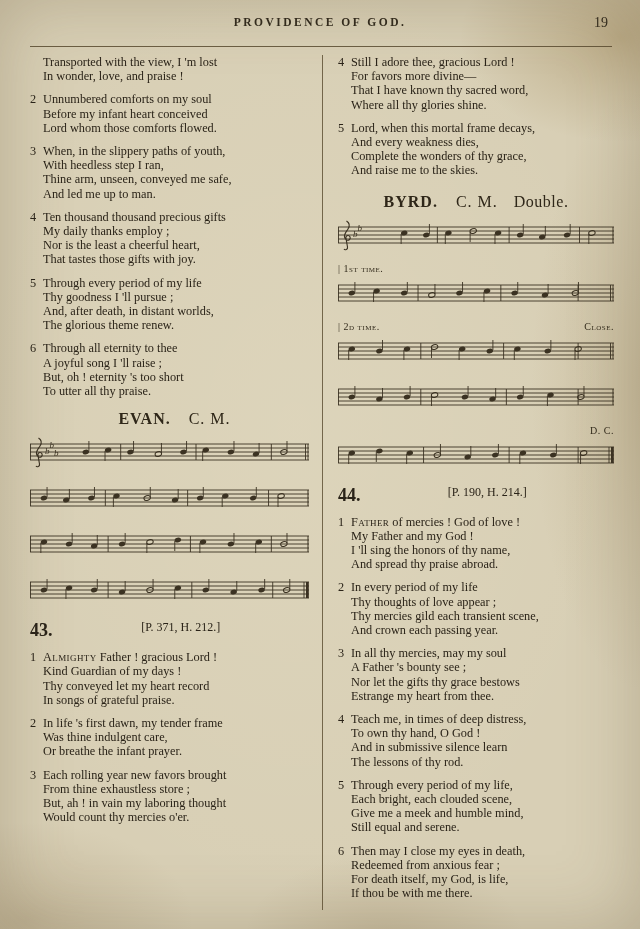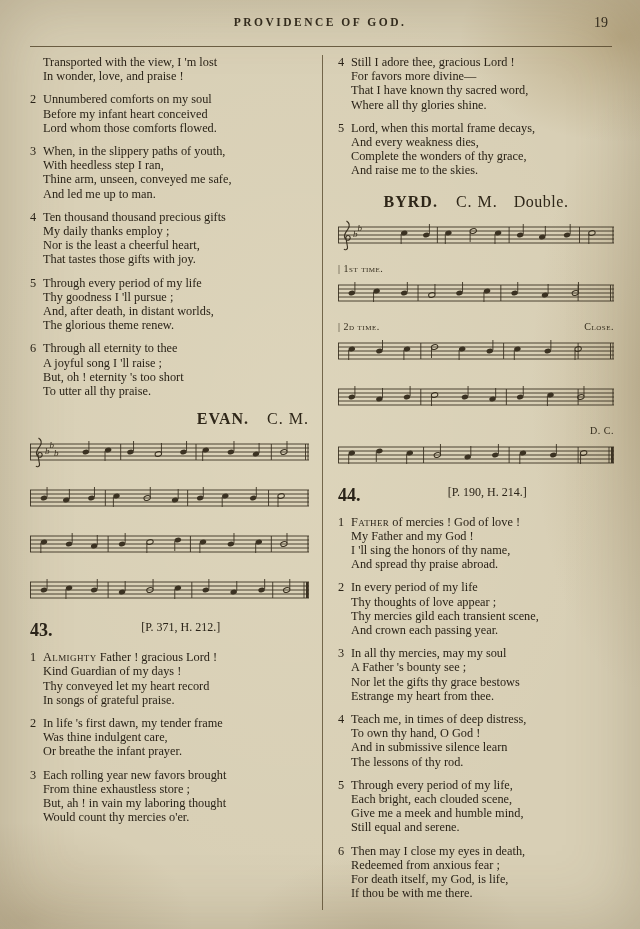--- a/index.html
+++ b/index.html
@@ -30,21 +30,21 @@
   .columns{display:flex;margin:8px 26px 0 30px;}
   .col{width:50%;box-sizing:border-box;}
   .col-left{padding-right:13px;}
   .col-right{padding-left:15px;border-left:1px solid rgba(80,66,38,.75);}
   .verse{display:flex;margin:0 0 9px 0;}
   .vnum{width:13px;flex:none;font-size:12.3px;line-height:14.2px;}
   .vlines{flex:1;min-width:0;}
   .vline{font-size:12.3px;line-height:14.2px;white-space:nowrap;}
   .sc{font-variant:small-caps;letter-spacing:.4px;}
   .music-head{margin:15px 0 6px 0;font-size:16px;color:#2f2719;}
-  .music-head.left-align{text-align:right;padding-left:10px;margin-top:12px;}
+  .music-head.left-align{text-align:center;padding-left:10px;margin-top:12px;}
   .music-head.center{text-align:center;}
   .music-title{font-weight:bold;letter-spacing:1px;}
   .music-meter{margin-left:14px;letter-spacing:1px;}
   .music-extra{margin-left:12px;letter-spacing:.5px;}
   .staff{margin:2px 0 10px 0;}
   .staff-labels{display:flex;justify-content:space-between;font-size:10px;
     font-variant:small-caps;letter-spacing:.5px;line-height:12px;color:#332b1c;}
   .staff svg{display:block;}
   .hymn-head{display:flex;align-items:flex-start;margin:12px 0 9px 0;}
   .hymn-num{font-size:18px;font-weight:bold;flex:none;}

